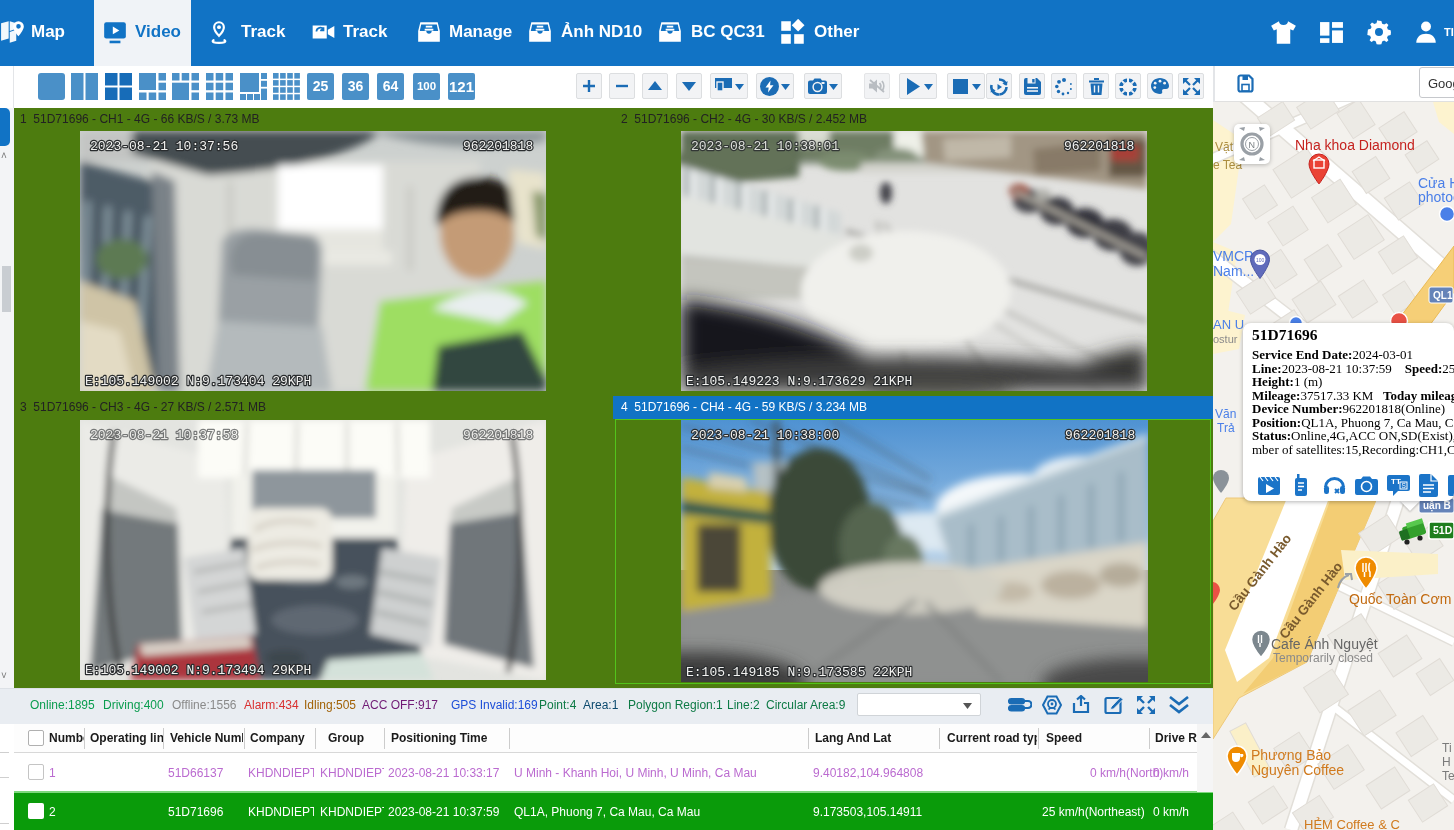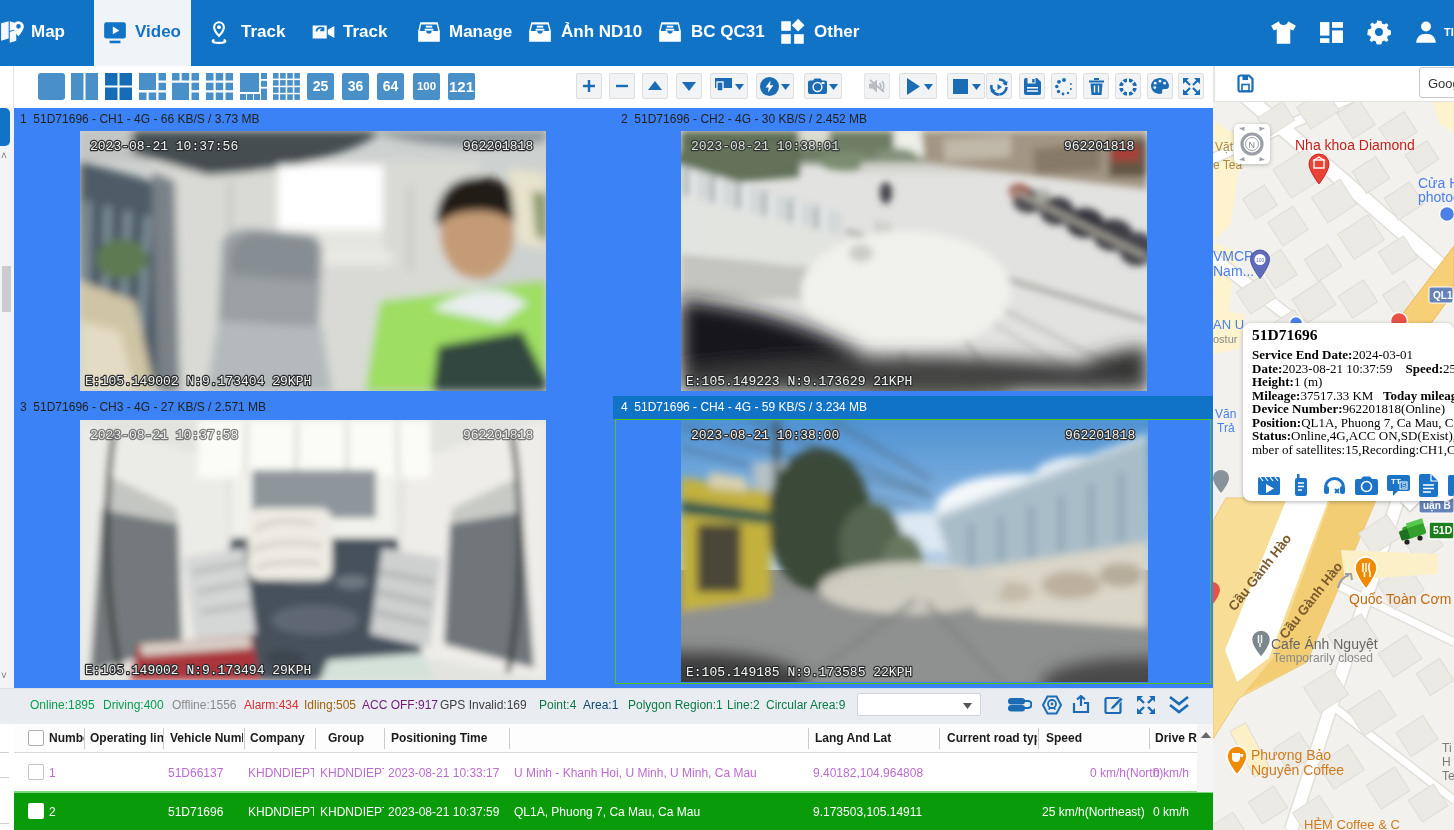--- a/index.html
+++ b/index.html
@@ -13,21 +13,21 @@
 .navicon { position:absolute; top:19px; }
 
 #toolbar { position:absolute; left:14px; top:66px; width:1199px; height:42px; background:#ffffff; }
 #lstrip { position:absolute; left:0; top:66px; width:14px; height:764px; background:#f3f4f6; }
 .gicon { position:absolute; top:7px; width:27px; height:27px; }
 .numbox { position:absolute; top:7px; width:27px; height:27px; background:#4a90c8; color:#fff; font-size:14px; font-weight:bold; text-align:center; line-height:27px; border-radius:2px; }
 .tbox { position:absolute; top:7px; width:26px; height:26px; background:#f2f3f5; border:1px solid #dcdee0; border-radius:2px; text-align:center; }
 .tbox svg { margin-top:4px; }
 .tboxw { position:absolute; top:7px; width:38px; height:26px; background:#f2f3f5; border:1px solid #dcdee0; border-radius:2px; }
 
-#varea { position:absolute; left:14px; top:108px; width:1199px; height:580px; background:#3b82f6; }
+#varea { position:absolute; left:14px; top:108px; width:1199px; height:580px; background:#4d7c0f; }
 .vtitle { position:absolute; font-size:12px; color:#222; white-space:nowrap; }
 .vimg { position:absolute; overflow:hidden; background:#777; }
 
 #sbar { position:absolute; left:0; top:688px; width:1213px; height:36px; background:#e9edf2; font-size:12px; border-top:1px solid #dde1e6; }
 #sbar span { position:absolute; top:9px; white-space:nowrap; }
 
 #tbl { position:absolute; left:0; top:724px; width:1213px; height:106px; background:#fff; }
 .th { position:absolute; top:0; height:29px; font-size:12px; font-weight:bold; color:#1a1a1a; line-height:29px; white-space:nowrap; overflow:hidden; }
 .colsep { position:absolute; top:4px; height:21px; width:1px; background:#ccc; }
 .cell { position:absolute; font-size:12px; white-space:nowrap; }
@@ -526,21 +526,21 @@
 </svg>
 </div>
 
 <div id="sbar">
 <span style="left:30px;color:#0a9d4f;">Online:1895</span>
 <span style="left:103px;color:#0a9d4f;">Driving:400</span>
 <span style="left:172px;color:#8a8a8a;">Offline:1556</span>
 <span style="left:244px;color:#d93030;">Alarm:434</span>
 <span style="left:304px;color:#a16207;">Idling:505</span>
 <span style="left:362px;color:#701a75;">ACC OFF:917</span>
-<span style="left:440px;color:#404040;">GPS Invalid:169</span>
+<span style="left:451px;color:#1d4ed8;">GPS Invalid:169</span>
 <span style="left:539px;color:#0d7a45;">Point:4</span>
 <span style="left:583px;color:#0c4a6e;">Area:1</span>
 <span style="left:628px;color:#0d7a45;">Polygon Region:1</span>
 <span style="left:727px;color:#0d7a45;">Line:2</span>
 <span style="left:766px;color:#0d7a45;">Circular Area:9</span>
 <div style="position:absolute;left:857px;top:4px;width:124px;height:23px;background:#fff;border:1px solid #d0d4d8;border-radius:2px;">
         <svg style="position:absolute;right:8px;top:9px;" width="9" height="6" viewBox="0 0 9 6">
           <path d="M0 0 h9 L4.5 6 z" fill="#555"></path>
         </svg>
       </div>
@@ -795,21 +795,21 @@
         </g>
 <rect x="216" y="420" width="25" height="17" rx="2" fill="#1e7e1e" stroke="#fff" stroke-width="1.5"></rect>
 <text x="220" y="432" font-size="10.5" fill="#fff" font-weight="bold" font-family="Liberation Sans,sans-serif">51D</text>
 </svg>
 </div>
 
 <div style="position:absolute;left:1403px;top:494px;width:14px;height:14px;background:#fff;transform:rotate(45deg);box-shadow:1px 1px 2px rgba(0,0,0,.2);"></div>
 <div id="infow">
 <div style="position:absolute;left:9px;top:3px;font-size:15.5px;font-weight:bold;font-family:'Liberation Serif',serif;">51D71696</div>
 <div class="iwline" style="left:9px;top:24px;"><b>Service End Date:</b>2024-03-01</div>
-<div class="iwline" style="left:9px;top:38px;"><b>Date:</b>2023-08-21 10:37:59&nbsp;&nbsp;&nbsp;&nbsp;<b>Speed:</b>25 k</div>
+<div class="iwline" style="left:9px;top:38px;"><b>Line:</b>2023-08-21 10:37:59&nbsp;&nbsp;&nbsp;&nbsp;<b>Speed:</b>25 k</div>
 <div class="iwline" style="left:9px;top:51px;"><b>Height:</b>1 (m)</div>
 <div class="iwline" style="left:9px;top:65px;"><b>Mileage:</b>37517.33 KM&nbsp;&nbsp;&nbsp;<b>Today mileage:</b></div>
 <div class="iwline" style="left:9px;top:78px;"><b>Device Number:</b>962201818(Online)&nbsp;&nbsp;&nbsp;</div>
 <div class="iwline" style="left:9px;top:92px;"><b>Position:</b>QL1A, Phuong 7, Ca Mau, Ca M</div>
 <div class="iwline" style="left:9px;top:105px;"><b>Status:</b>Online,4G,ACC ON,SD(Exist),Ne</div>
 <div class="iwline" style="left:9px;top:119px;">mber of satellites:15,Recording:CH1,CH2</div>
 
 <svg style="position:absolute;left:14px;top:152px;" width="24" height="22" viewBox="0 0 24 22">
         <rect x="1" y="2" width="22" height="18" rx="2" fill="#1b74c8"></rect>
         <path d="M3 2 l3 4 m2 -4 l3 4 m2 -4 l3 4 m2 -4 l3 4" stroke="#fff" stroke-width="1.2"></path>

